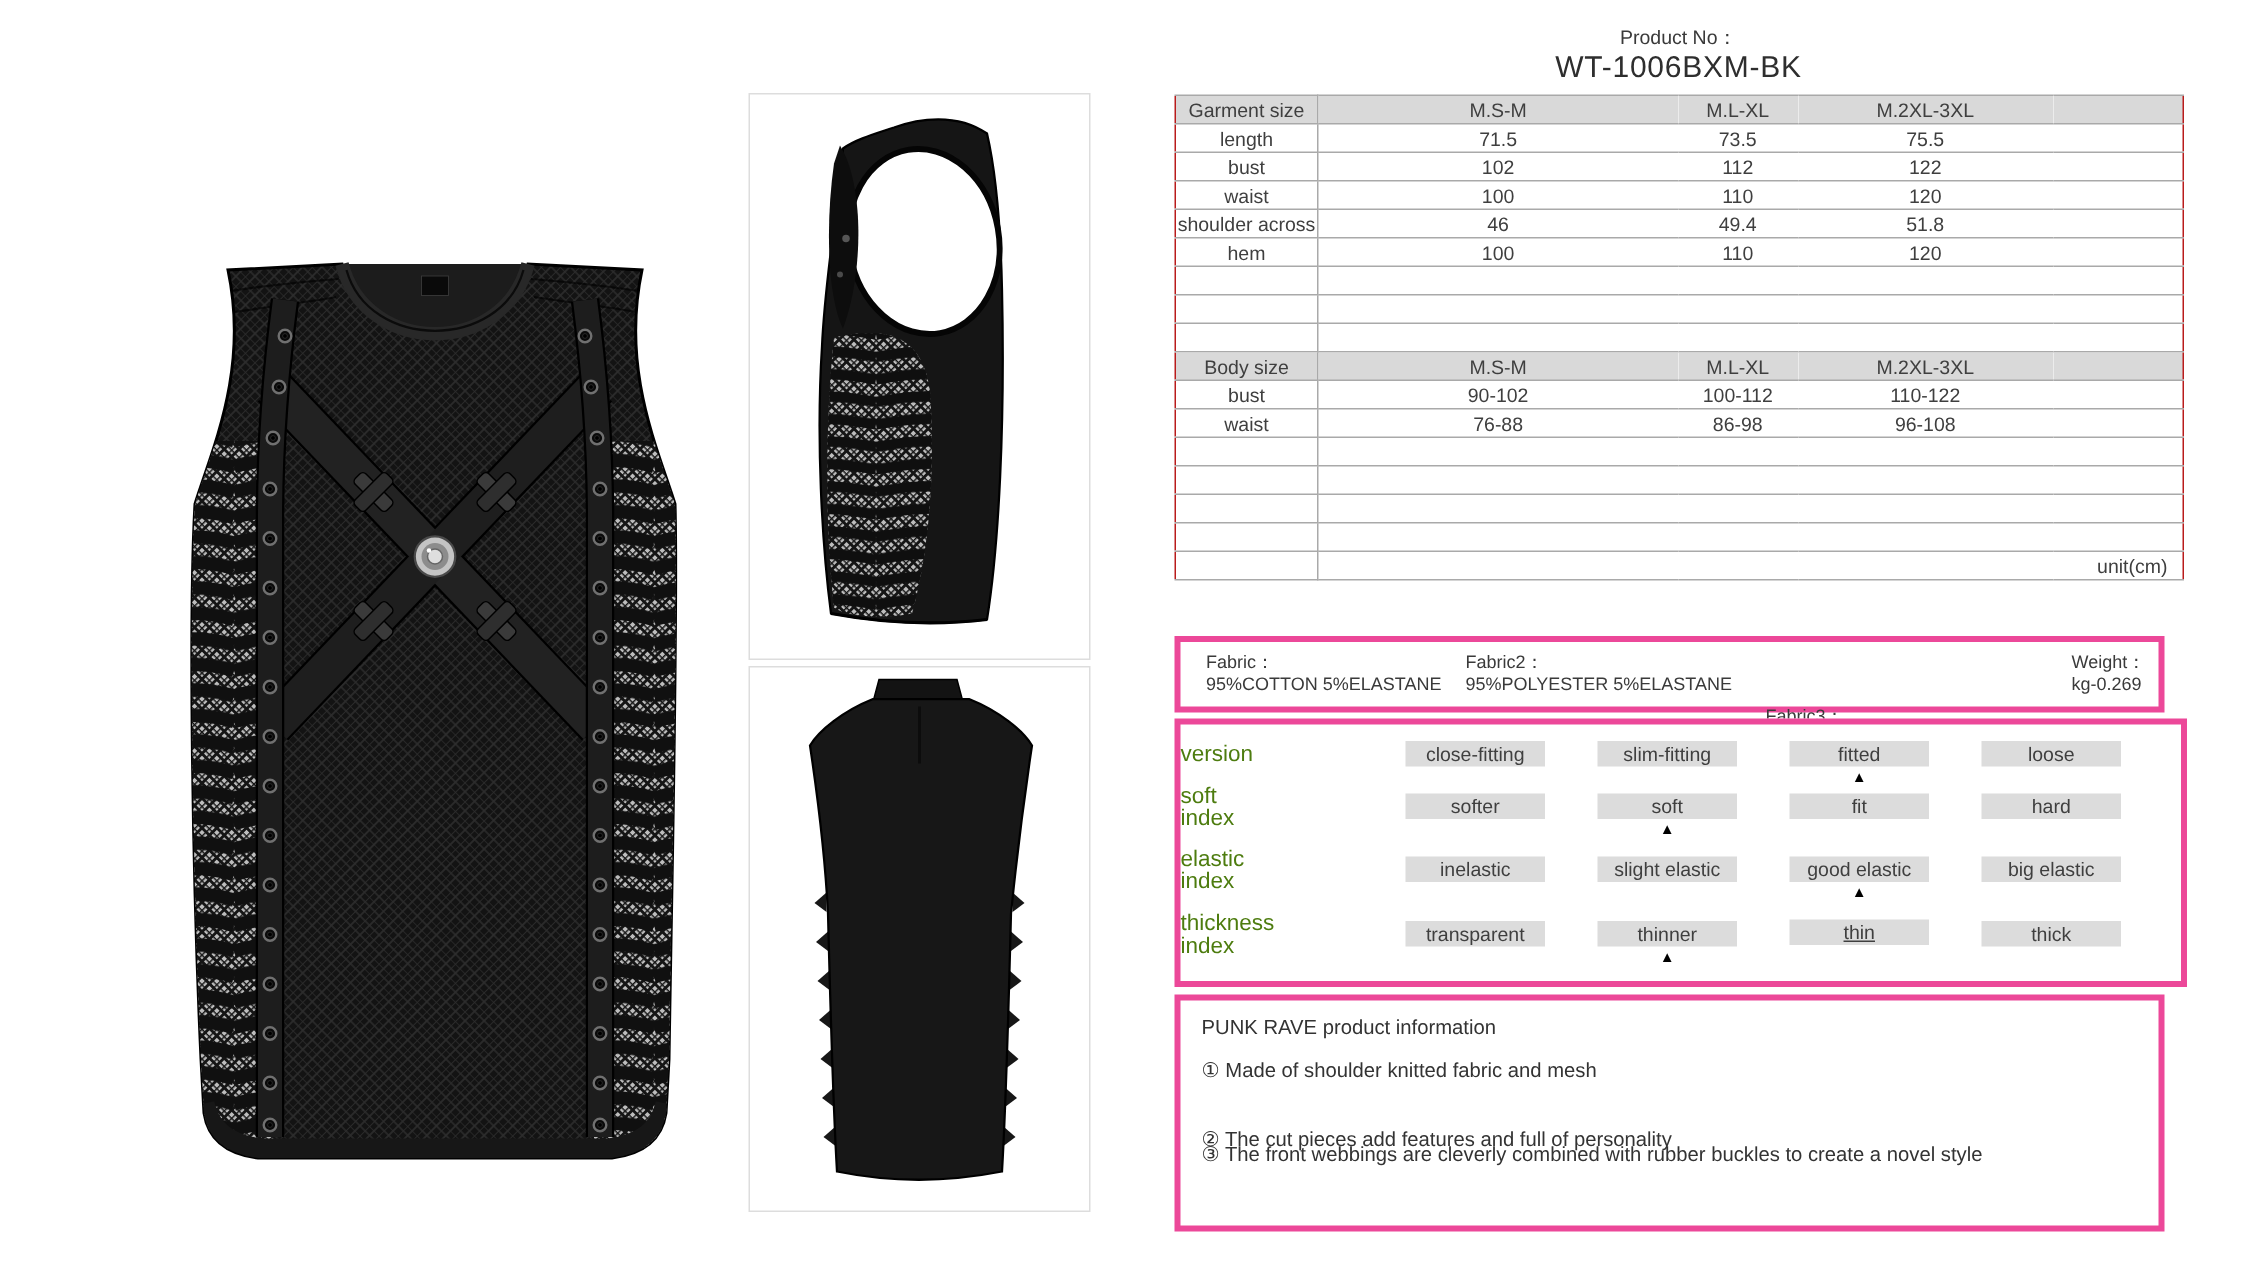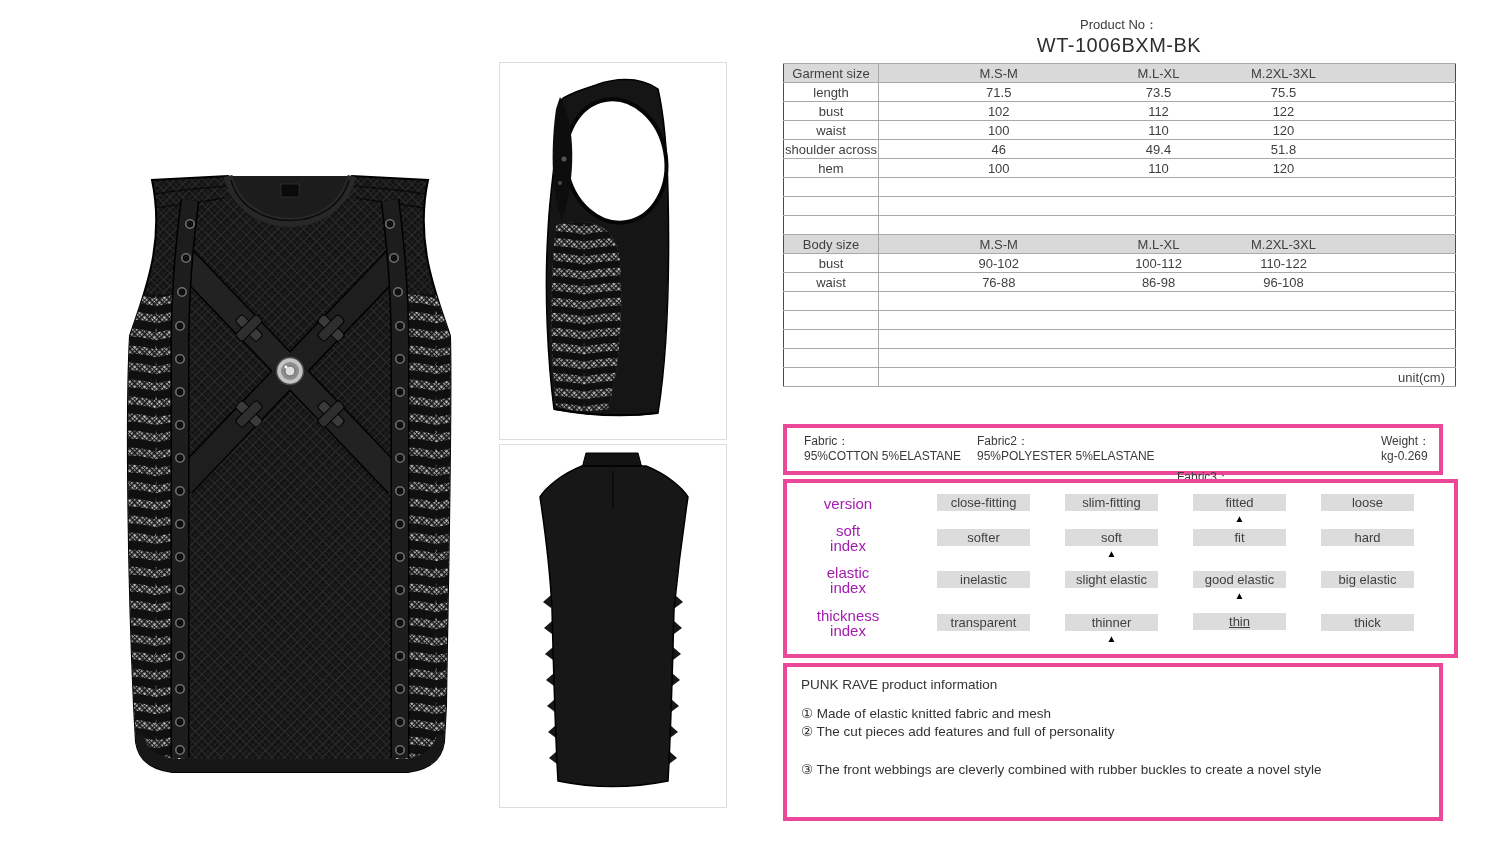--- a/index.html
+++ b/index.html
@@ -31,22 +31,22 @@
                  border-top:1px solid #a9a9a9;border-bottom:1px solid #a9a9a9;overflow:hidden;}
   .size-table td.lbl{border-right:1px solid #a9a9a9;}
   .size-table td.hdr{background:#d9d9d9;}
   .size-table td.unit{text-align:right;padding-right:10px;}
 
   
   .panel{position:absolute;background:#fff;border:4px solid #ec4899;}
   .fabric-panel{left:783px;top:424px;width:652px;height:43px;}
   .fab-item{position:absolute;top:6px;font-size:12px;line-height:15px;color:#3a3a3a;white-space:nowrap;}
   .feature-panel{left:783px;top:479px;width:667px;height:171px;}
-  .feat-label{position:absolute;width:122px;text-align:center;font-size:15px;line-height:15px;
-              color:#a21caf;white-space:pre-line;transform:translateY(-50%);}
+  .feat-label{position:absolute;width:122px;text-align:left;font-size:15px;line-height:15px;
+              color:#4d7c0f;white-space:pre-line;transform:translateY(-50%);}
   .chip{position:absolute;width:93px;height:17px;background:#dcdcdc;font-size:13px;
         line-height:17px;text-align:center;color:#3f3f3f;}
   .tri{position:absolute;font-size:10px;line-height:10px;color:#000;transform:translateX(-50%);}
   .info-panel{left:783px;top:663px;width:652px;height:150px;}
   .info-title{position:absolute;left:14px;top:10px;font-size:13.5px;color:#333;}
   .info-item{position:absolute;left:14px;font-size:13.5px;color:#333;white-space:nowrap;}
 </style>
 </head>
 <body>
 
@@ -374,18 +374,18 @@
 index</div>
       <div class="chip" style="left: 150px; top: 131px;">transparent</div>
       <div class="chip" style="left: 278px; top: 131px;">thinner</div>
       <div class="chip" style="left: 406px; top: 130px; text-decoration: underline;">thin</div>
       <div class="chip" style="left: 534px; top: 131px;">thick</div>
       <div class="tri" style="left: 324.5px; top: 151px;">▲</div>
     </div>
 
   <div class="panel info-panel">
     <div class="info-title">PUNK RAVE product information</div>
-  <div class="info-item" style="top: 38px;">① Made of elastic knitted fabric and mesh</div>
-      <div class="info-item" style="top: 56px; text-align: right;">② The cut pieces add features and full of personality</div>
+  <div class="info-item" style="top: 38px;">① Made of shoulder knitted fabric and mesh</div>
+      <div class="info-item" style="top: 84px; text-align: right;">② The cut pieces add features and full of personality</div>
       <div class="info-item" style="top: 94px;">③ The front webbings are cleverly combined with rubber buckles to create a novel style</div>
     </div>
 
 </div>
 
 </body></html>

